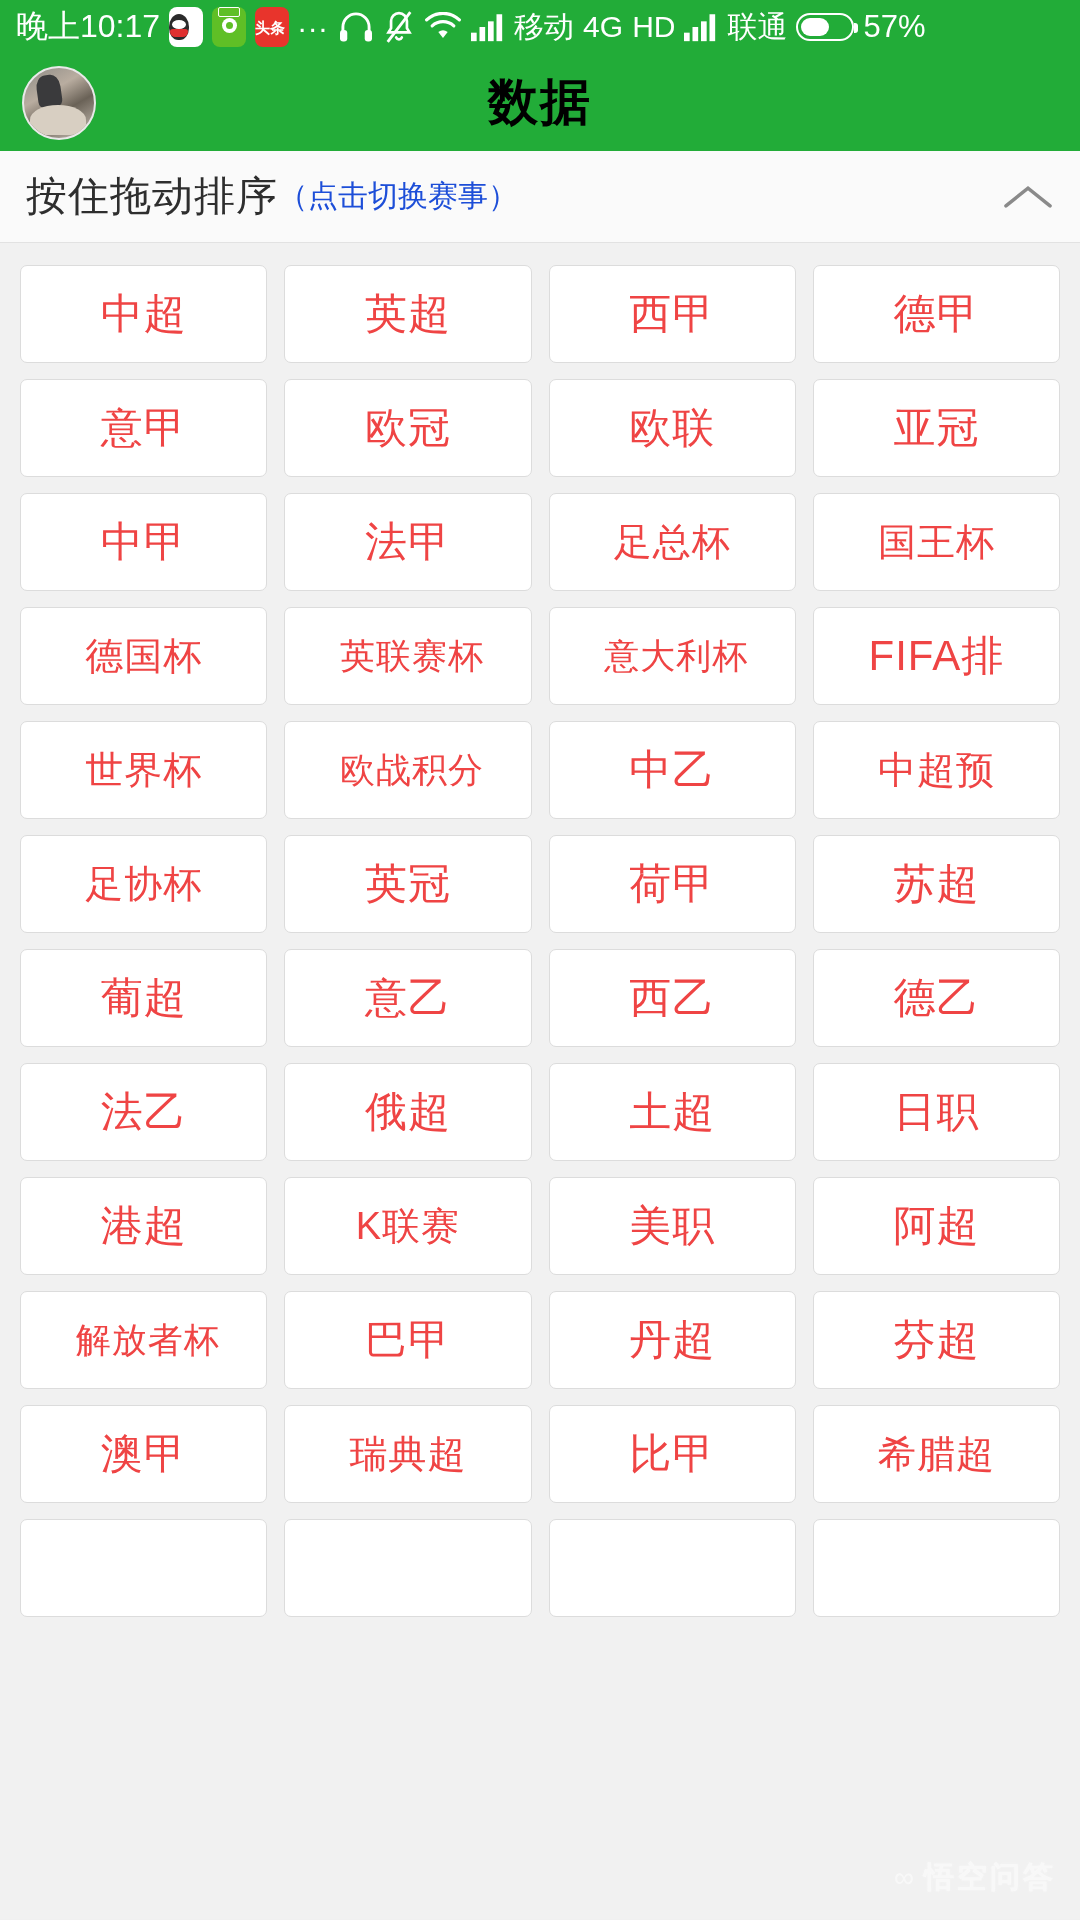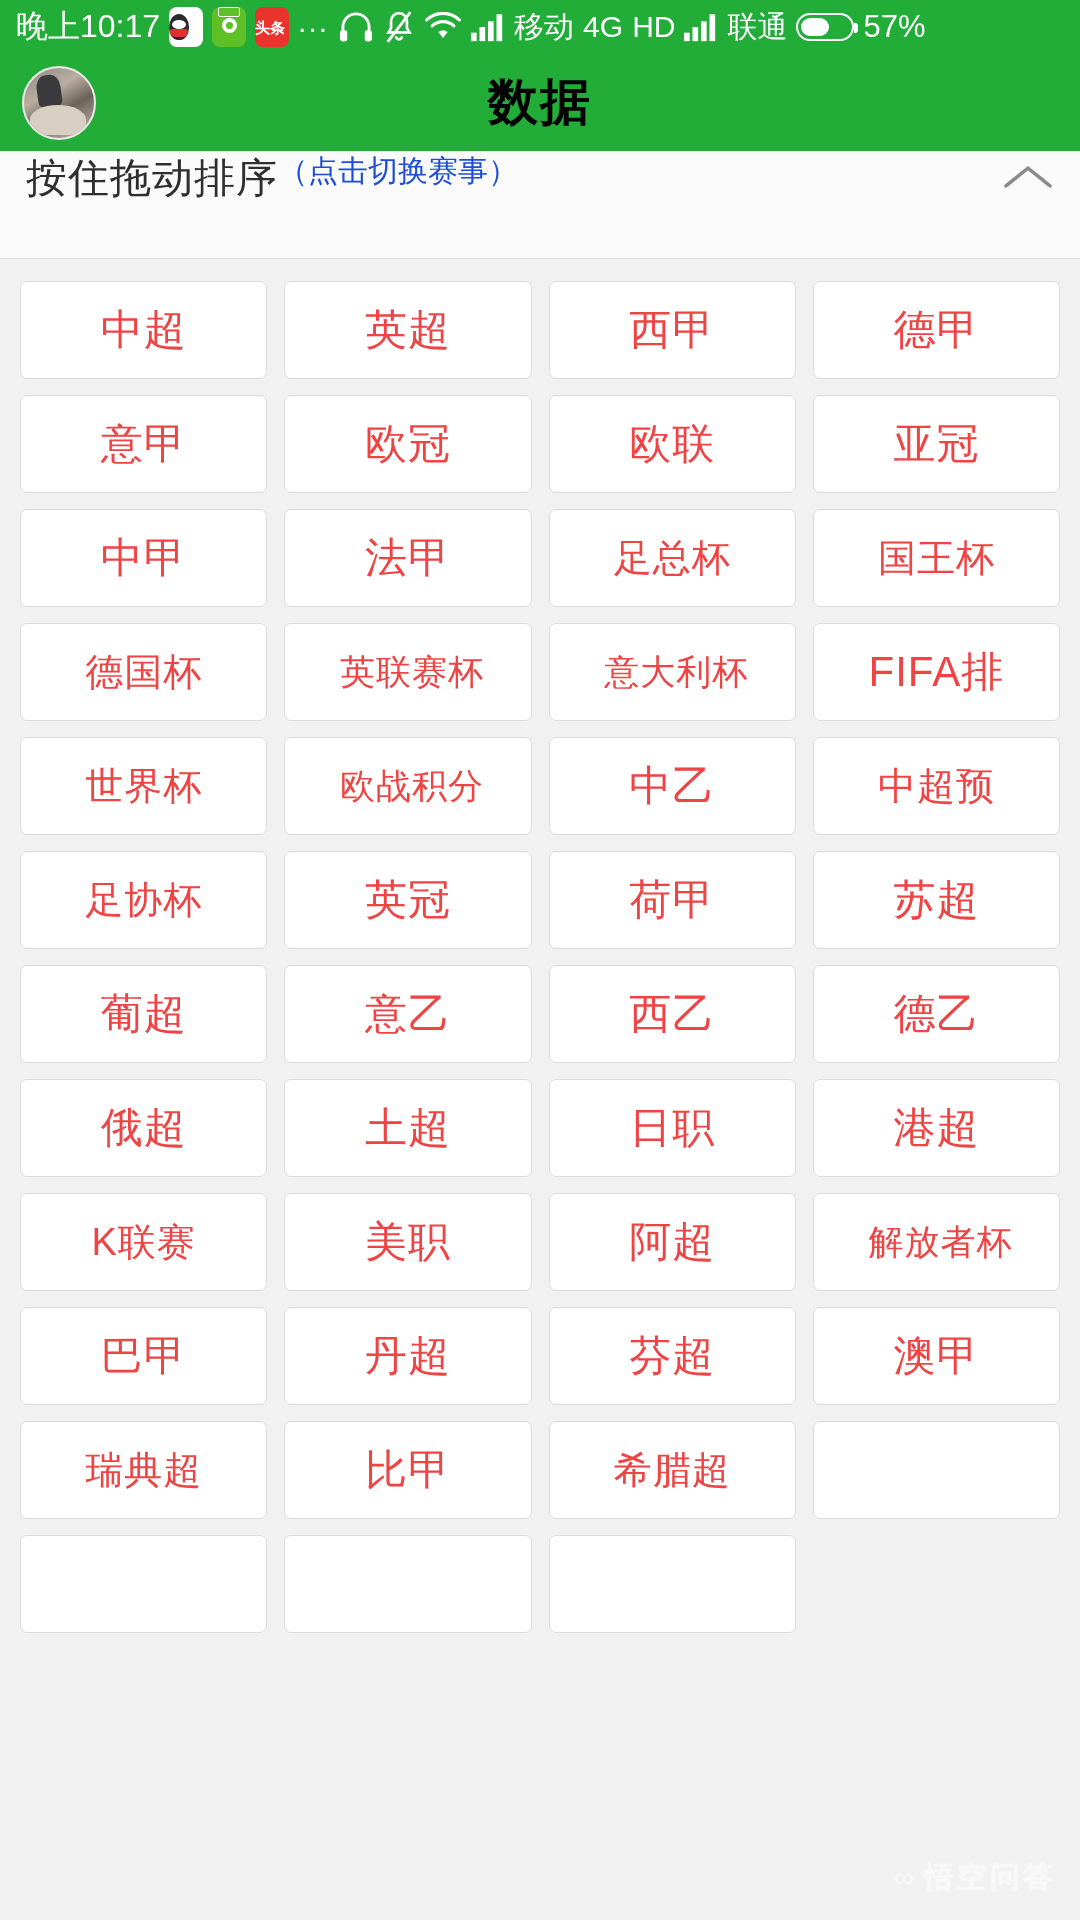--- a/index.html
+++ b/index.html
@@ -57,21 +57,21 @@
   .avatar:after{content:"";position:absolute;left:8%;bottom:4%;width:80%;height:42%;
     background:#d8cfc2;border-radius:50% 50% 28% 28%;}
   .header-title{
     position:absolute; left:0; right:0; text-align:center;
     color:#000000; font-size:50px; font-weight:bold; letter-spacing:2px;
     pointer-events:none;
   }
 
   
   .sortbar{
-    height:108px; background:#fafafa; display:flex; align-items:flex-start;
+    height:92px; background:#fafafa; display:flex; align-items:center;
     padding:0 26px; border-bottom:1px solid #e2e2e2;
   }
   .sortbar .main{ font-size:41px; color:#2e2e2e; letter-spacing:1px; }
   .sortbar .sub{ font-size:30px; color:#1d4ed8; letter-spacing:0px; }
   .sortbar .spacer{ flex:1; }
   .chev{ width:52px; height:52px; display:flex; align-items:center; justify-content:center; }
 
   
   .gridwrap{
     background:#f1f1f1; padding:22px 20px 0 20px;
@@ -208,20 +208,21 @@
         <div class="cell">中乙</div>
         <div class="cell small">中超预</div>
         <div class="cell small">足协杯</div>
         <div class="cell">英冠</div>
         <div class="cell">荷甲</div>
         <div class="cell">苏超</div>
         <div class="cell">葡超</div>
         <div class="cell">意乙</div>
         <div class="cell">西乙</div>
         <div class="cell">德乙</div>
+        <div class="cell">法乙</div>
         <div class="cell">俄超</div>
         <div class="cell">土超</div>
         <div class="cell">日职</div>
         <div class="cell">港超</div>
         <div class="cell small">K联赛</div>
         <div class="cell">美职</div>
         <div class="cell">阿超</div>
         <div class="cell xsmall">解放者杯</div>
         <div class="cell">巴甲</div>
         <div class="cell">丹超</div>

